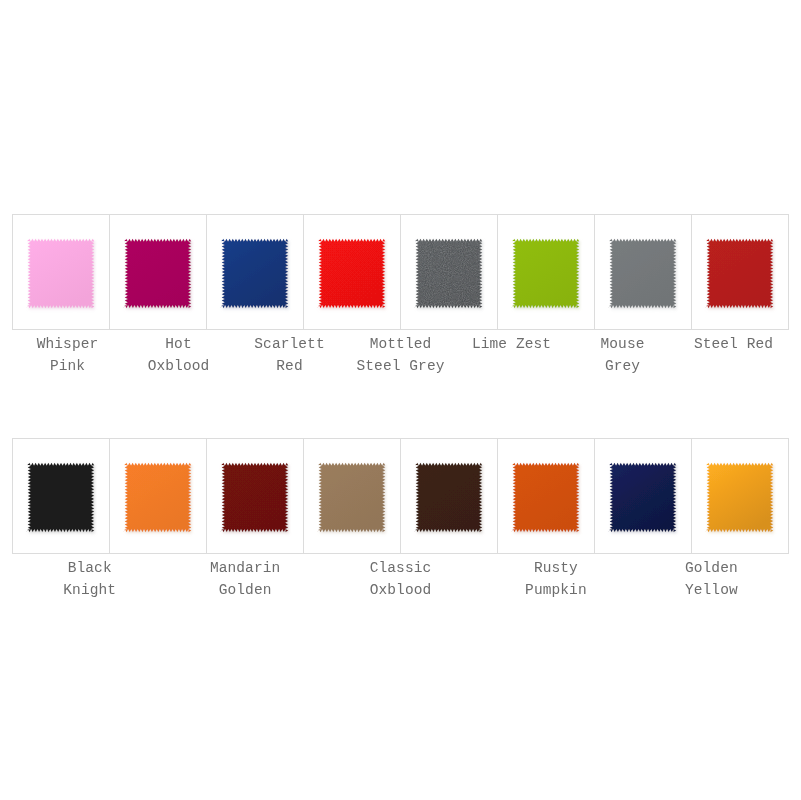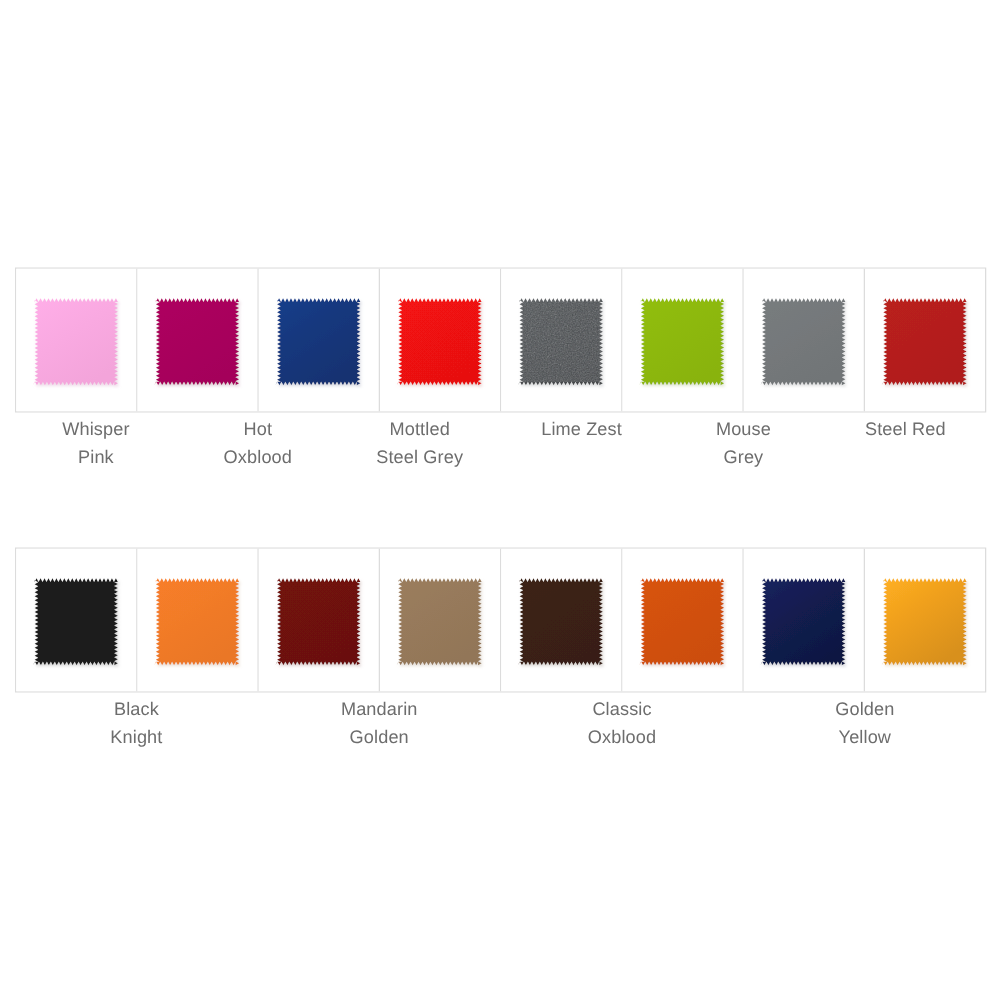--- a/index.html
+++ b/index.html
@@ -64,20 +64,21 @@
     width: 100%;
     height: 100%;
     overflow: visible;
   }
 
   
   .label-row {
     display: flex;
     width: 777px;
     margin-top: 3px;
+    font-family: Liberation Mono, monospace;
   }
   .label-cell {
     flex: 1 1 0;
     text-align: center;
     font-size: 14.5px;
     line-height: 22px;
     color: #6d6d6d;
     letter-spacing: 0.1px;
     padding: 0 2px;
     box-sizing: border-box;
@@ -243,20 +244,22 @@
               </g>
             </svg>
           </span>
         </div>
       </div>
     <div class="label-row">
         <div class="label-cell">Whisper
 Pink</div>
         <div class="label-cell">Hot
 Oxblood</div>
+        <div class="label-cell">Scarlett
+Red</div>
         <div class="label-cell">Mottled
 Steel Grey</div>
         <div class="label-cell">Lime Zest</div>
         <div class="label-cell">Mouse
 Grey</div>
         <div class="label-cell">Steel Red</div>
       </div>
   </div>
 
   <div class="swatch-row row-1">
@@ -408,18 +411,20 @@
           </span>
         </div>
       </div>
     <div class="label-row">
         <div class="label-cell">Black
 Knight</div>
         <div class="label-cell">Mandarin
 Golden</div>
         <div class="label-cell">Classic
 Oxblood</div>
+        <div class="label-cell">Rusty
+Pumpkin</div>
         <div class="label-cell">Golden
 Yellow</div>
       </div>
   </div>
 
 </div>
 
 </body></html>

